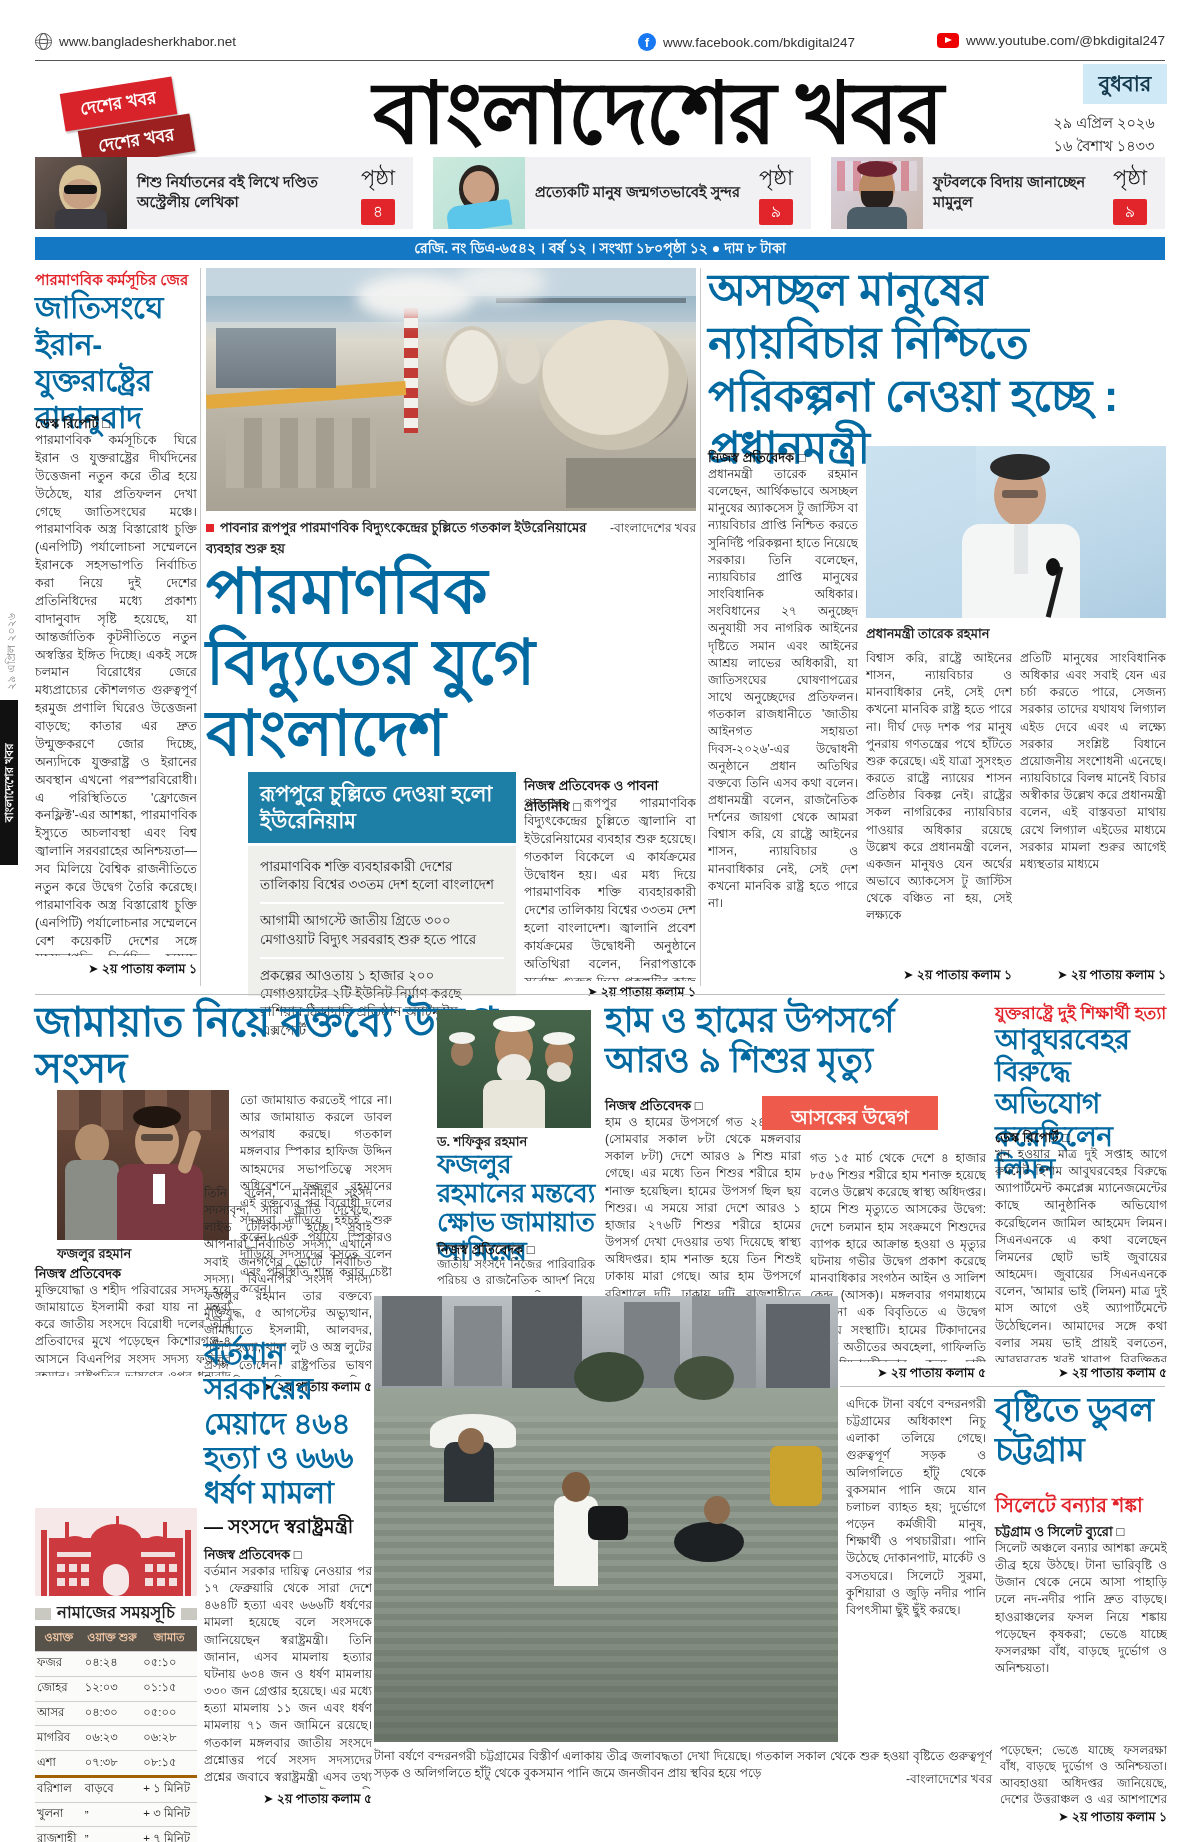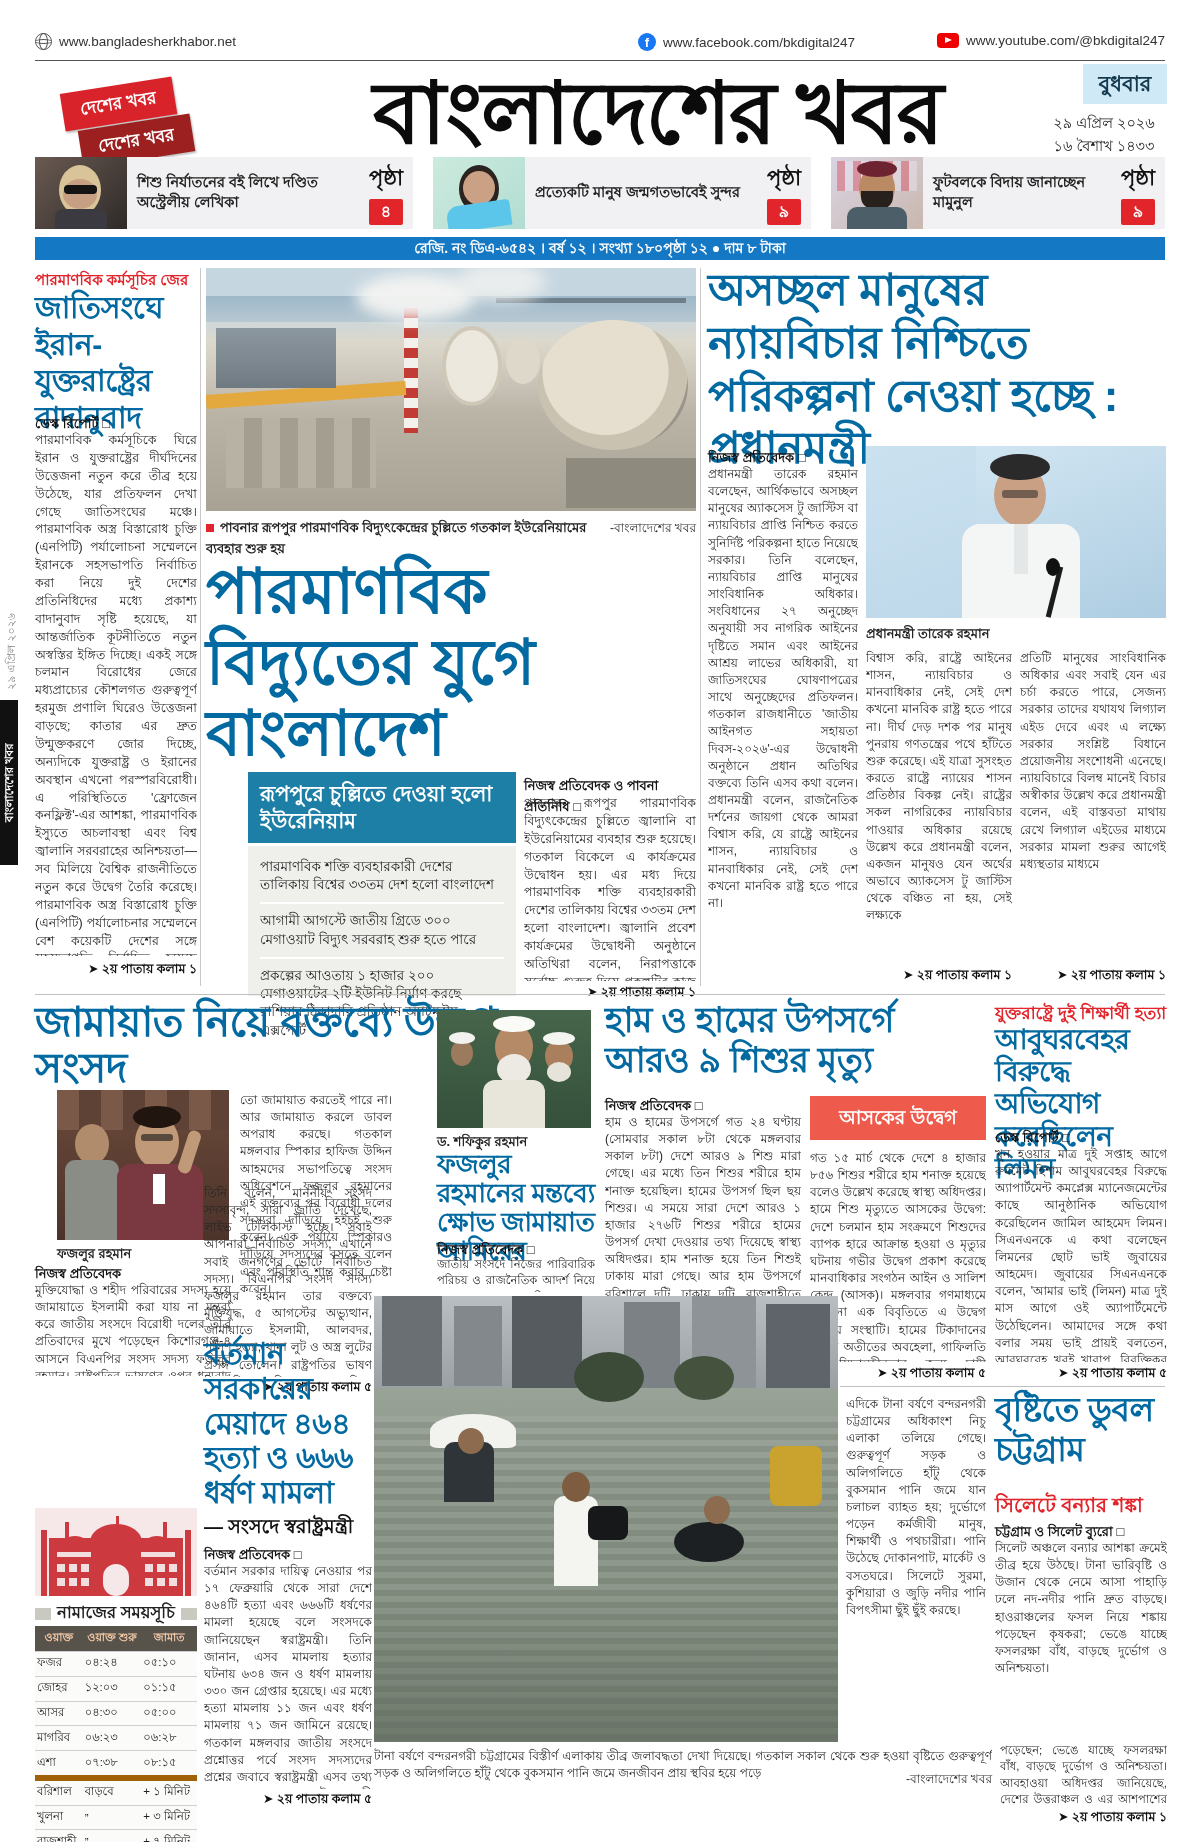--- a/index.html
+++ b/index.html
@@ -32,21 +32,21 @@
   .ribbon{position:absolute;background:#d8232a;color:#fff;font-weight:bold;font-size:17px;
           padding:5px 18px;transform:rotate(-9deg);box-shadow:1px 2px 2px rgba(0,0,0,.25);white-space:nowrap;}
   .ribbon2{background:#9c2020;}
   .mast-title{font-size:86px;font-weight:800;color:#0b0b0b;text-align:center;letter-spacing:-2px;line-height:1.1;}
   .daybox{background:#cfe9f6;color:#14384c;font-size:21px;font-weight:bold;text-align:center;line-height:40px;}
   .dateline{font-size:14.5px;color:#222;text-align:center;line-height:1.6;}
 
   
   .teaser{position:absolute;top:157px;height:72px;background:#f1f1f3;display:flex;align-items:center;}
   .teaser .t-txt{font-size:14.5px;font-weight:bold;line-height:1.35;color:#222;padding:0 6px 0 10px;flex:1;}
-  .t-page{font-size:21px;font-weight:bold;color:#111;text-align:center;padding-right:10px;}
+  .t-page{font-size:21px;font-weight:normal;color:#111;text-align:center;padding-right:18px;}
   .t-num{display:block;margin:2px auto 0;width:34px;height:26px;background:#e2242b;color:#fff;
          font-size:16px;line-height:26px;border-radius:2px;}
   .t-photo{width:92px;height:72px;flex:0 0 92px;position:relative;overflow:hidden;}
 
   
   .regbar{background:#1478c4;color:#fff;font-size:14px;font-weight:bold;display:flex;
           align-items:center;justify-content:center;padding:0 12px;}
 
   
   .tealbox{background:#1d7ea6;color:#fff;font-size:21px;font-weight:bold;line-height:1.3;padding:8px 12px;}
@@ -58,21 +58,21 @@
   .bani-head{background:#a2a79b;color:#fff;font-size:20px;font-weight:bold;text-align:center;line-height:30px;}
   .redsq{width:8px;height:8px;background:#e2242b;display:inline-block;margin-right:6px;}
 
   
   .mosque{background:#f6e8e8;position:relative;overflow:hidden;}
   .ptitle{font-size:16.5px;font-weight:bold;text-align:center;color:#222;display:flex;align-items:center;gap:6px;}
   .ptitle:before,.ptitle:after{content:"";flex:1;height:12px;background:#c9c9c2;}
   table.prayer{width:100%;border-collapse:collapse;font-size:11.5px;color:#222;}
   table.prayer th{background:#57534b;color:#f3c8a6;font-weight:bold;padding:3px 2px;font-size:11px;}
   table.prayer td{border-top:1px solid #cfcfcf;text-align:left;padding:2.4px 2px;background:#fbfbfa;}
-  table.prayer tr.sec td{border-top:6px solid #a16207;margin-left:16px;}
+  table.prayer tr.sec td{border-top:3px solid #a16207;margin-left:16px;}
   
   .photo{position:absolute;overflow:hidden;}
   .blob{position:absolute;border-radius:50%;}
 </style>
 </head>
 <body>
 
 <div class="page">
 
   <div class="abs topbar-item" style="left:35px;top:33px;">
@@ -237,21 +237,21 @@
   </div>
   <div class="abs cap" style="left:437px;top:1132px;">ড. শফিকুর রহমান</div>
   <div class="abs hl" style="left:437px;top:1150px;width:158px;font-size:26px;line-height:1.12;">ফজলুর রহমানের মন্তব্যে ক্ষোভ জামায়াত আমিরের</div>
   <div class="abs byline" style="left:437px;top:1240px;">নিজস্ব প্রতিবেদক □</div>
   <div class="abs bodytxt" style="left:437px;top:1256px;width:158px;height:36px;font-size:11.5px;">জাতীয় সংসদে নিজের পারিবারিক পরিচয় ও রাজনৈতিক আদর্শ নিয়ে করা মন্তব্যের জেরে কিশোরগঞ্জ-৪ আসনের সংসদ সদস্য ফজলুর রহমানের কঠোর সমালোচনা করেছেন জামায়াতে ইসলামীর আমির ও বিরোধীদলীয় নেতা ড. শফিকুর রহমান।</div>
 
   <div class="abs hl" style="left:605px;top:1000px;width:322px;font-size:35px;line-height:1.15;">হাম ও হামের উপসর্গে আরও ৯ শিশুর মৃত্যু</div>
   <div class="abs byline" style="left:605px;top:1096px;">নিজস্ব প্রতিবেদক □</div>
   <div class="abs bodytxt" style="left:605px;top:1114px;width:196px;height:248px;font-size:12px;">হাম ও হামের উপসর্গে গত ২৪ ঘণ্টায় (সোমবার সকাল ৮টা থেকে মঙ্গলবার সকাল ৮টা) দেশে আরও ৯ শিশু মারা গেছে। এর মধ্যে তিন শিশুর শরীরে হাম শনাক্ত হয়েছিল। হামের উপসর্গ ছিল ছয় শিশুর। এ সময়ে সারা দেশে আরও ১ হাজার ২৭৬টি শিশুর শরীরে হামের উপসর্গ দেখা দেওয়ার তথ্য দিয়েছে স্বাস্থ্য অধিদপ্তর। হাম শনাক্ত হয়ে তিন শিশুই ঢাকায় মারা গেছে। আর হাম উপসর্গে বরিশালে দুটি, ঢাকায় দুটি, রাজশাহীতে একটি ও সিলেটে একটি শিশু মারা গেছে। গতকাল মঙ্গলবার স্বাস্থ্য অধিদপ্তরের হামবিষয়ক প্রতিবেদনে এসব তথ্য জানানো হয়েছে। এ নিয়ে গত ১৫ মার্চ থেকে হামের উপসর্গে দেশে ২২৬ শিশুর মৃত্যুর তথ্য জানা গেছে। এ সময়ে ১৯ হাজার ১৯১ শিশু বাড়ি ফিরেছে।</div>
   <div class="abs jump" style="left:605px;top:1364px;width:196px;">➤ ২য় পাতায় কলাম ৫</div>
-  <div class="abs askbox" style="left:810px;top:1096px;width:176px;height:44px;">আসকের উদ্বেগ</div>
+  <div class="abs askbox" style="left:762px;top:1096px;width:176px;height:34px;">আসকের উদ্বেগ</div>
   <div class="abs bodytxt" style="left:810px;top:1150px;width:176px;height:212px;font-size:12px;">গত ১৫ মার্চ থেকে দেশে ৪ হাজার ৮৫৬ শিশুর শরীরে হাম শনাক্ত হয়েছে বলেও উল্লেখ করেছে স্বাস্থ্য অধিদপ্তর। হামে শিশু মৃত্যুতে আসকের উদ্বেগ: দেশে চলমান হাম সংক্রমণে শিশুদের ব্যাপক হারে আক্রান্ত হওয়া ও মৃত্যুর ঘটনায় গভীর উদ্বেগ প্রকাশ করেছে মানবাধিকার সংগঠন আইন ও সালিশ কেন্দ্র (আসক)। মঙ্গলবার গণমাধ্যমে পাঠানো এক বিবৃতিতে এ উদ্বেগ জানায় সংস্থাটি। হামের টিকাদানের ক্ষেত্রে অতীতের অবহেলা, গাফিলতি বা সিদ্ধান্তহীনতার জন্য দায়ী ব্যক্তিদের জবাবদিহির আওতায় আনার দাবি জানানো হয়েছে বিবৃতিতে। বিবৃতিতে বলা হয়, প্রতিদিনই নতুন করে বিপুলসংখ্যক শিশু হাম ও হামের উপসর্গে আক্রান্ত হচ্ছে, হাসপাতালে ভর্তি হচ্ছে এবং অকালে প্রাণ হারাচ্ছে। একটি প্রতিরোধযোগ্য রোগে এভাবে শিশুদের মৃত্যু</div>
   <div class="abs jump" style="left:810px;top:1364px;width:176px;">➤ ২য় পাতায় কলাম ৫</div>
 
   <div class="abs kicker" style="left:995px;top:1000px;width:172px;font-size:17px;">যুক্তরাষ্ট্রে দুই শিক্ষার্থী হত্যা</div>
   <div class="abs hl" style="left:995px;top:1024px;width:172px;font-size:28px;line-height:1.15;">আবুঘরবেহর বিরুদ্ধে অভিযোগ করেছিলেন লিমন</div>
   <div class="abs byline" style="left:995px;top:1128px;">ডেস্ক রিপোর্ট □</div>
   <div class="abs bodytxt" style="left:995px;top:1146px;width:172px;height:216px;font-size:12px;">খুন হওয়ার মাত্র দুই সপ্তাহ আগে রুমমেট হিশাম আবুঘরবেহর বিরুদ্ধে অ্যাপার্টমেন্ট কমপ্লেক্স ম্যানেজমেন্টের কাছে আনুষ্ঠানিক অভিযোগ করেছিলেন জামিল আহমেদ লিমন। সিএনএনকে এ কথা বলেছেন লিমনের ছোট ভাই জুবায়ের আহমেদ। জুবায়ের সিএনএনকে বলেন, 'আমার ভাই (লিমন) মাত্র দুই মাস আগে ওই অ্যাপার্টমেন্টে উঠেছিলেন। আমাদের সঙ্গে কথা বলার সময় ভাই প্রায়ই বলতেন, আবুঘরবেহ খুবই খারাপ, বিরক্তিকর এবং একজন অসামাজিক মানুষ।' জুবায়ের আরও বলেন, তার ভাই লিমন খুন হওয়ার মাত্র সপ্তাহ দুই আগে আবুঘরবেহর বিরুদ্ধে অ্যাপার্টমেন্ট কমপ্লেক্স ম্যানেজমেন্টের কাছে আনুষ্ঠানিকভাবে অভিযোগ করেছিলেন বলেও তিনি শুনেছেন। জুবায়েরের এ দাবি যাচাই করতে সিএনএন ওই আবাসিক কমপ্লেক্স কর্তৃপক্ষের সঙ্গে যোগাযোগ</div>
   <div class="abs jump" style="left:995px;top:1364px;width:172px;">➤ ২য় পাতায় কলাম ৫</div>
 
   <div class="abs hline" style="left:840px;right:35px;top:1386px;"></div>

